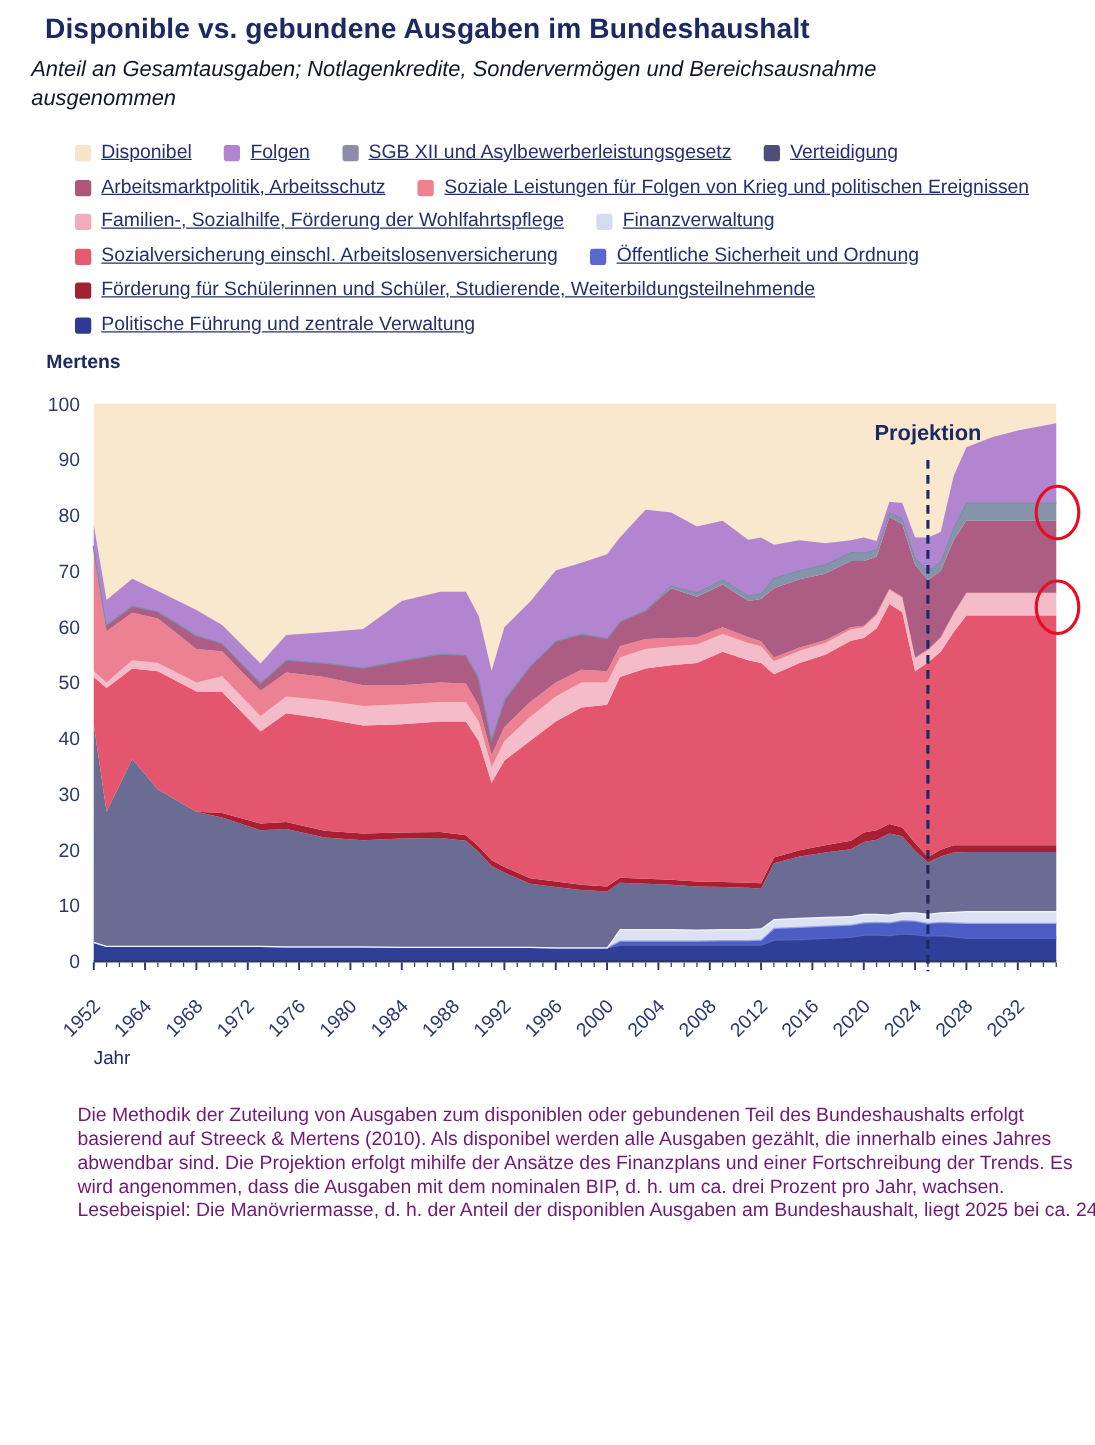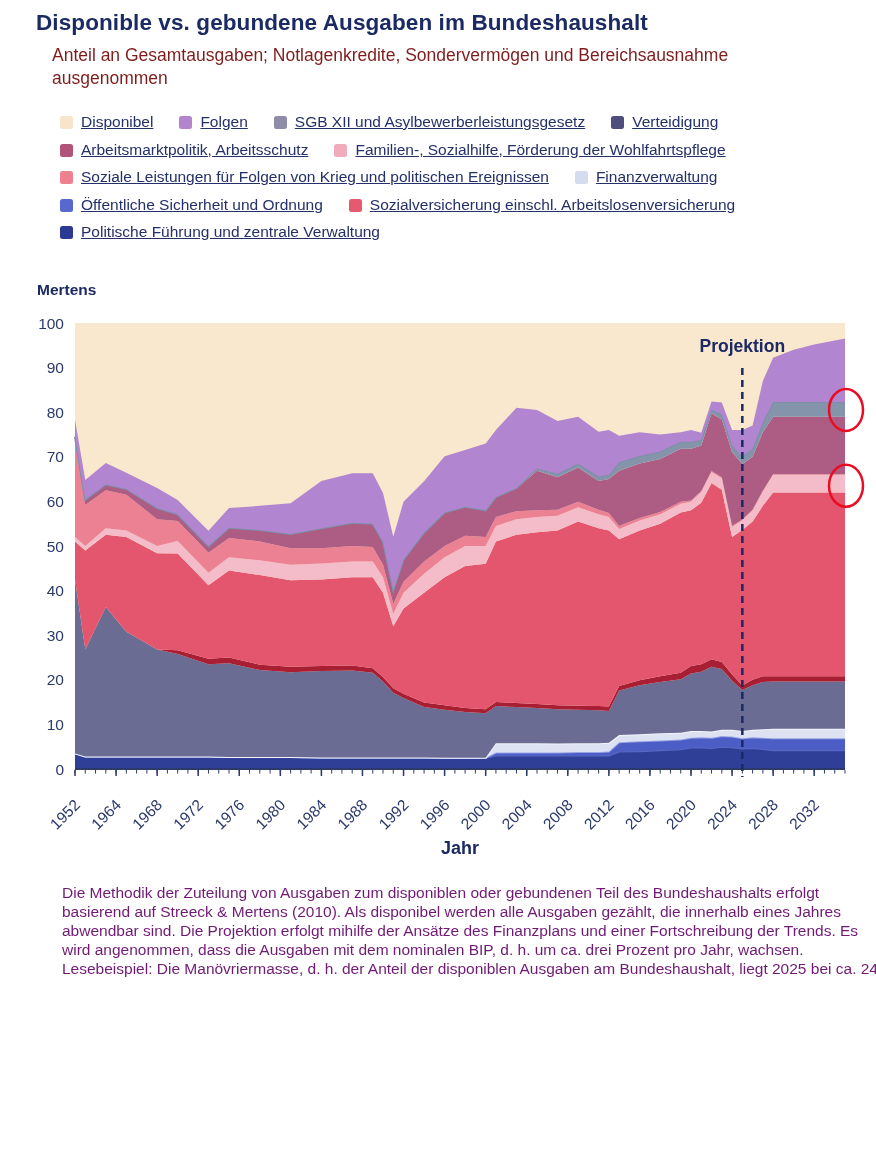--- a/index.html
+++ b/index.html
@@ -1,30 +1,30 @@
 <!DOCTYPE html>
 <html><head>
 <meta charset="utf-8">
 <style>
   html,body{margin:0;padding:0;background:#fff;}
   .page{position:relative;width:876px;height:980px;background:#ffffff;
         font-family:"Liberation Sans",sans-serif;overflow:hidden;}
   .title{position:absolute;left:36px;top:10px;width:810px;
          font-size:22.5px;font-weight:bold;color:#1b2a63;letter-spacing:.1px;}
-  .subtitle{position:absolute;left:52px;top:44px;width:790px;
-            font-size:17.5px;color:#7f1d1d;line-height:1.3;}
+  .subtitle{position:absolute;left:25px;top:44px;width:790px;
+            font-size:17.5px;font-style:italic;color:#0f172a;line-height:1.3;}
   .legend{position:absolute;left:60px;top:113px;width:800px;
           display:flex;flex-wrap:wrap;column-gap:26px;row-gap:9.5px;}
   .legend-item{display:flex;align-items:flex-start;gap:8px;white-space:nowrap;
                font-size:15.5px;color:#243069;text-decoration:underline;}
   .swatch{width:13px;height:13px;border-radius:2.5px;flex:0 0 13px;margin-top:3px;}
   .axis-title-y{position:absolute;left:37px;top:281px;font-size:15.5px;
                 font-weight:bold;color:#1b2a63;}
-  .axis-title-x{position:absolute;left:75px;top:838px;width:770px;text-align:center;
-                font-size:18px;font-weight:bold;color:#1b2a63;}
+  .axis-title-x{position:absolute;left:75px;top:838px;width:770px;
+                font-size:15px;font-weight:normal;color:#1b2a63;}
   .chart-wrap{position:absolute;left:0;top:300px;width:876px;height:560px;}
   .footer{position:absolute;left:46px;top:884px;width:818px;
           font-size:15.5px;line-height:1.225;color:#701a75;margin-left:16px;}
   .footer p{margin:0;}
   .logo{position:absolute;left:36px;top:1100px;}
   .logo-name{font-family:"DejaVu Serif","Liberation Serif",serif;font-weight:bold;
              font-size:26px;color:#4d7c0f;letter-spacing:-.5px;}
   .logo-tagline{font-size:12.5px;color:#a16207;letter-spacing:.4px;margin-top:2px;}
 </style>
 </head>
@@ -49,38 +49,42 @@
       </div>
       <div class="legend-item">
         <span class="swatch" style="background: rgb(79, 77, 124);"></span>
         <span>Verteidigung</span>
       </div>
       <div class="legend-item">
         <span class="swatch" style="background: rgb(176, 85, 121);"></span>
         <span>Arbeitsmarktpolitik, Arbeitsschutz</span>
       </div>
       <div class="legend-item">
+        <span class="swatch" style="background: rgb(238, 128, 144);"></span>
+        <span>Soziale Leistungen für Folgen von Krieg und politischen Ereignissen</span>
+      </div>
+      <div class="legend-item">
         <span class="swatch" style="background: rgb(242, 171, 187);"></span>
         <span>Familien-, Sozialhilfe, Förderung der Wohlfahrtspflege</span>
       </div>
       <div class="legend-item">
-        <span class="swatch" style="background: rgb(238, 128, 144);"></span>
-        <span>Soziale Leistungen für Folgen von Krieg und politischen Ereignissen</span>
-      </div>
-      <div class="legend-item">
         <span class="swatch" style="background: rgb(214, 220, 240);"></span>
         <span>Finanzverwaltung</span>
       </div>
       <div class="legend-item">
+        <span class="swatch" style="background: rgb(230, 90, 111);"></span>
+        <span>Sozialversicherung einschl. Arbeitslosenversicherung</span>
+      </div>
+      <div class="legend-item">
         <span class="swatch" style="background: rgb(87, 104, 207);"></span>
         <span>Öffentliche Sicherheit und Ordnung</span>
       </div>
       <div class="legend-item">
-        <span class="swatch" style="background: rgb(230, 90, 111);"></span>
-        <span>Sozialversicherung einschl. Arbeitslosenversicherung</span>
+        <span class="swatch" style="background: rgb(163, 33, 54);"></span>
+        <span>Förderung für Schülerinnen und Schüler, Studierende, Weiterbildungsteilnehmende</span>
       </div>
       <div class="legend-item">
         <span class="swatch" style="background: rgb(44, 58, 147);"></span>
         <span>Politische Führung und zentrale Verwaltung</span>
       </div>
     </div>
 
   <div class="axis-title-y">Mertens</div>
 
   <div class="chart-wrap" id="chart"><svg width="876" height="560" viewBox="0 0 876 560">

